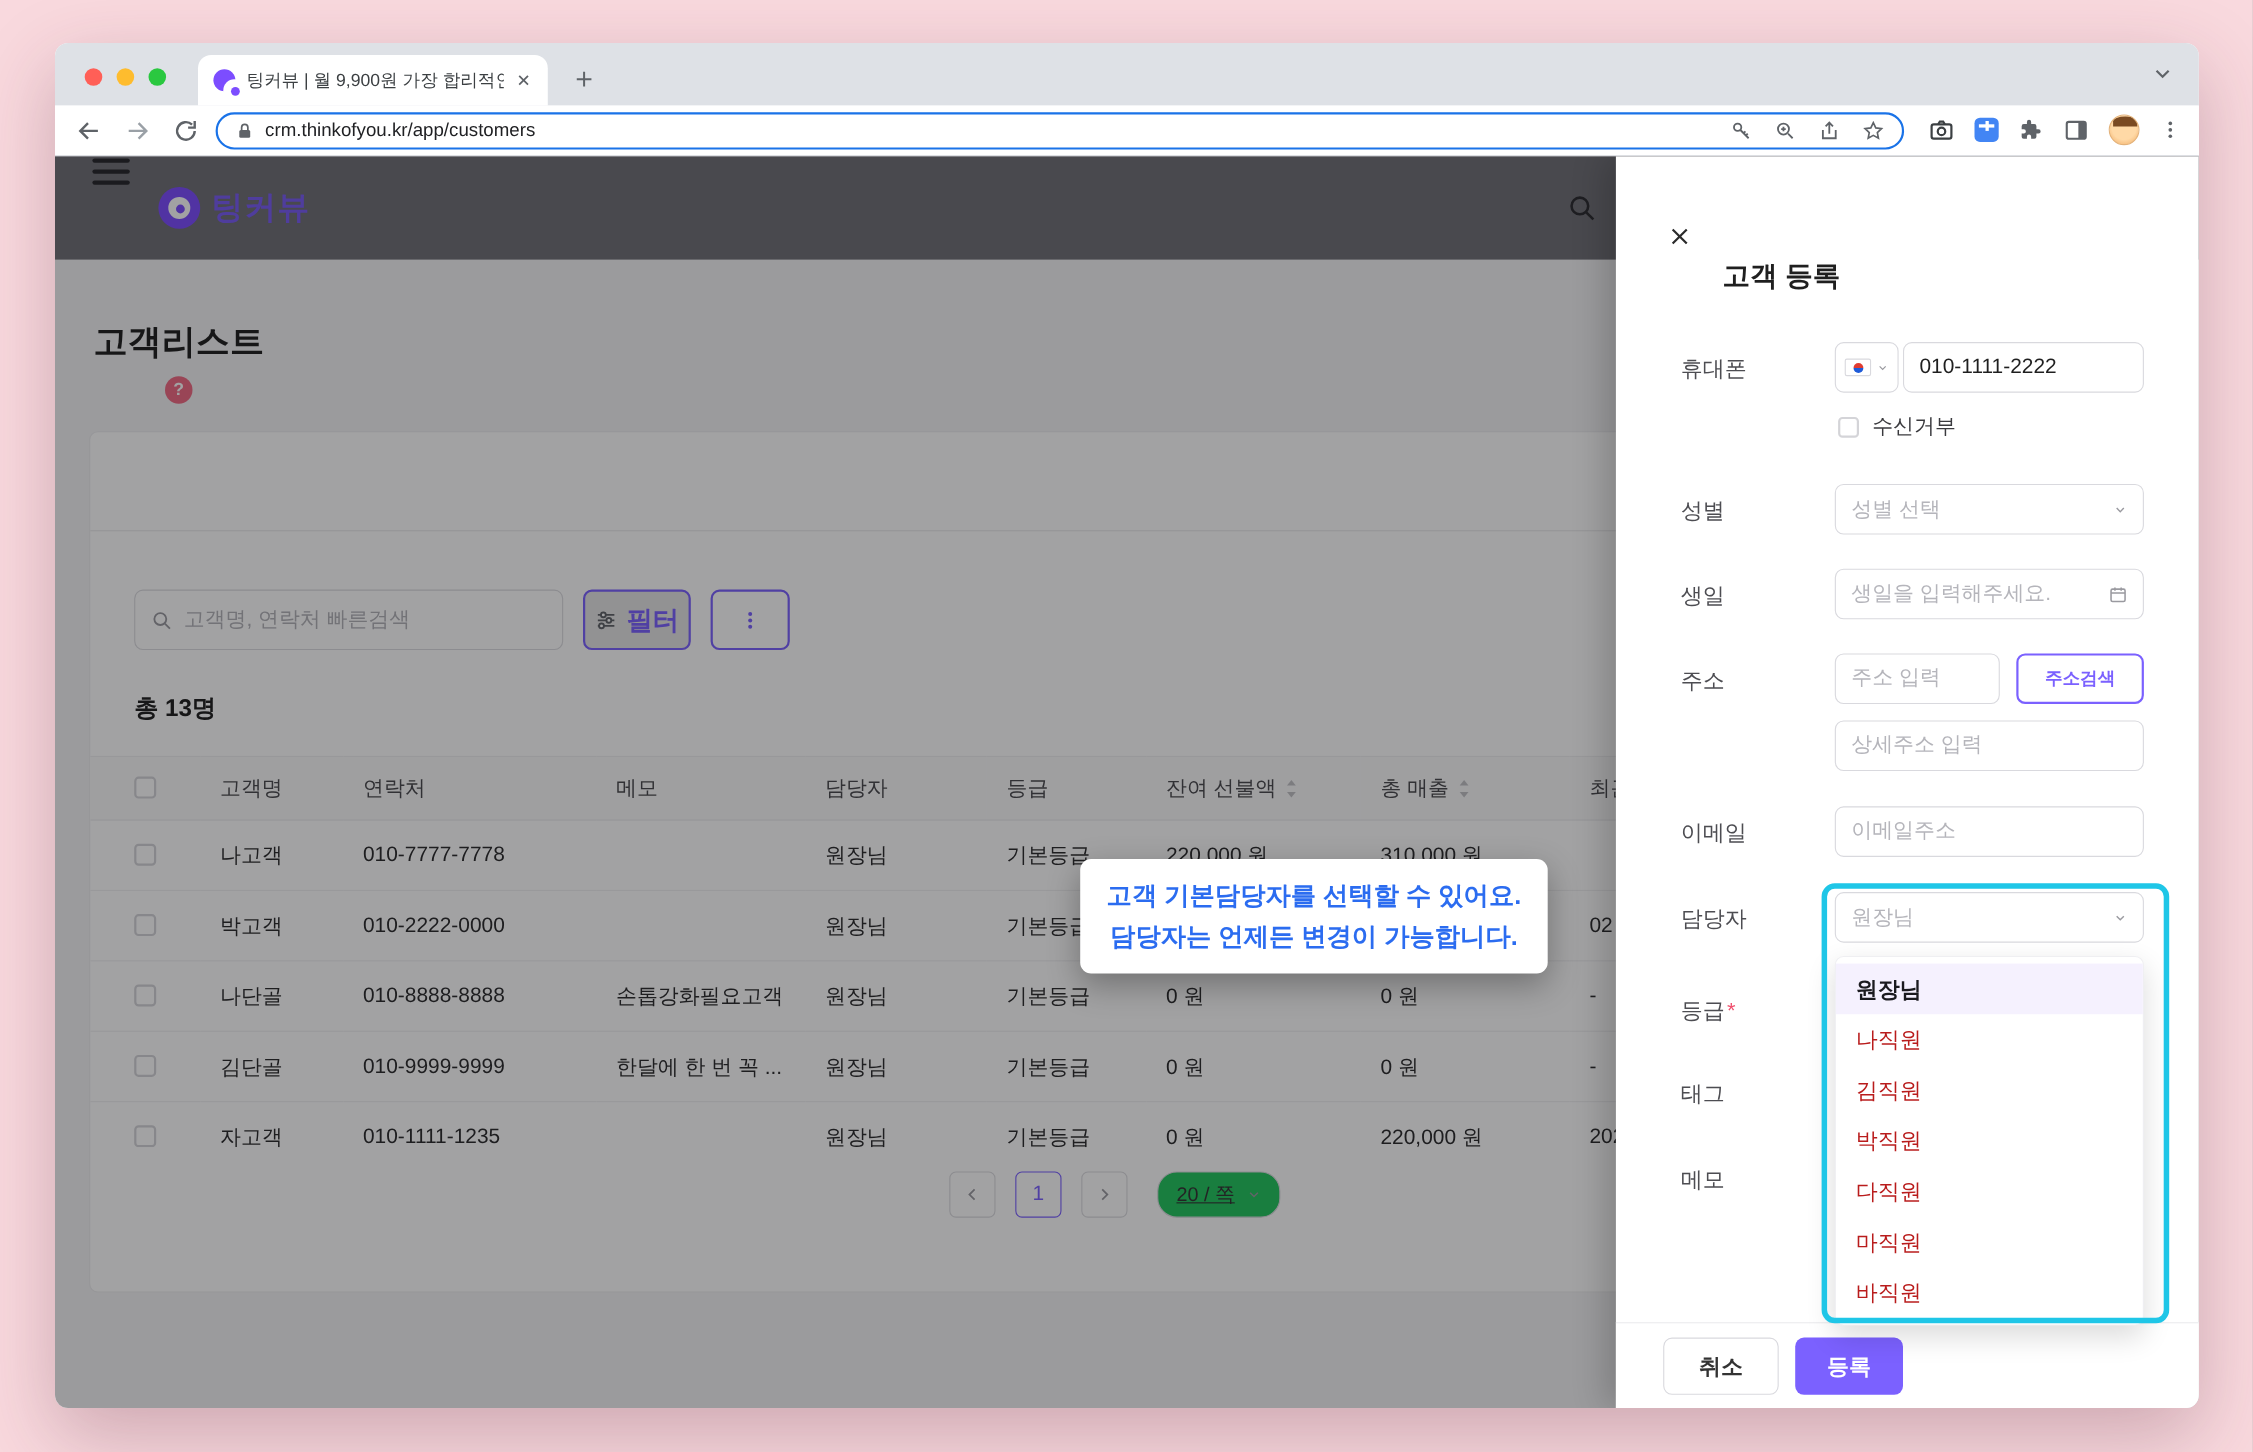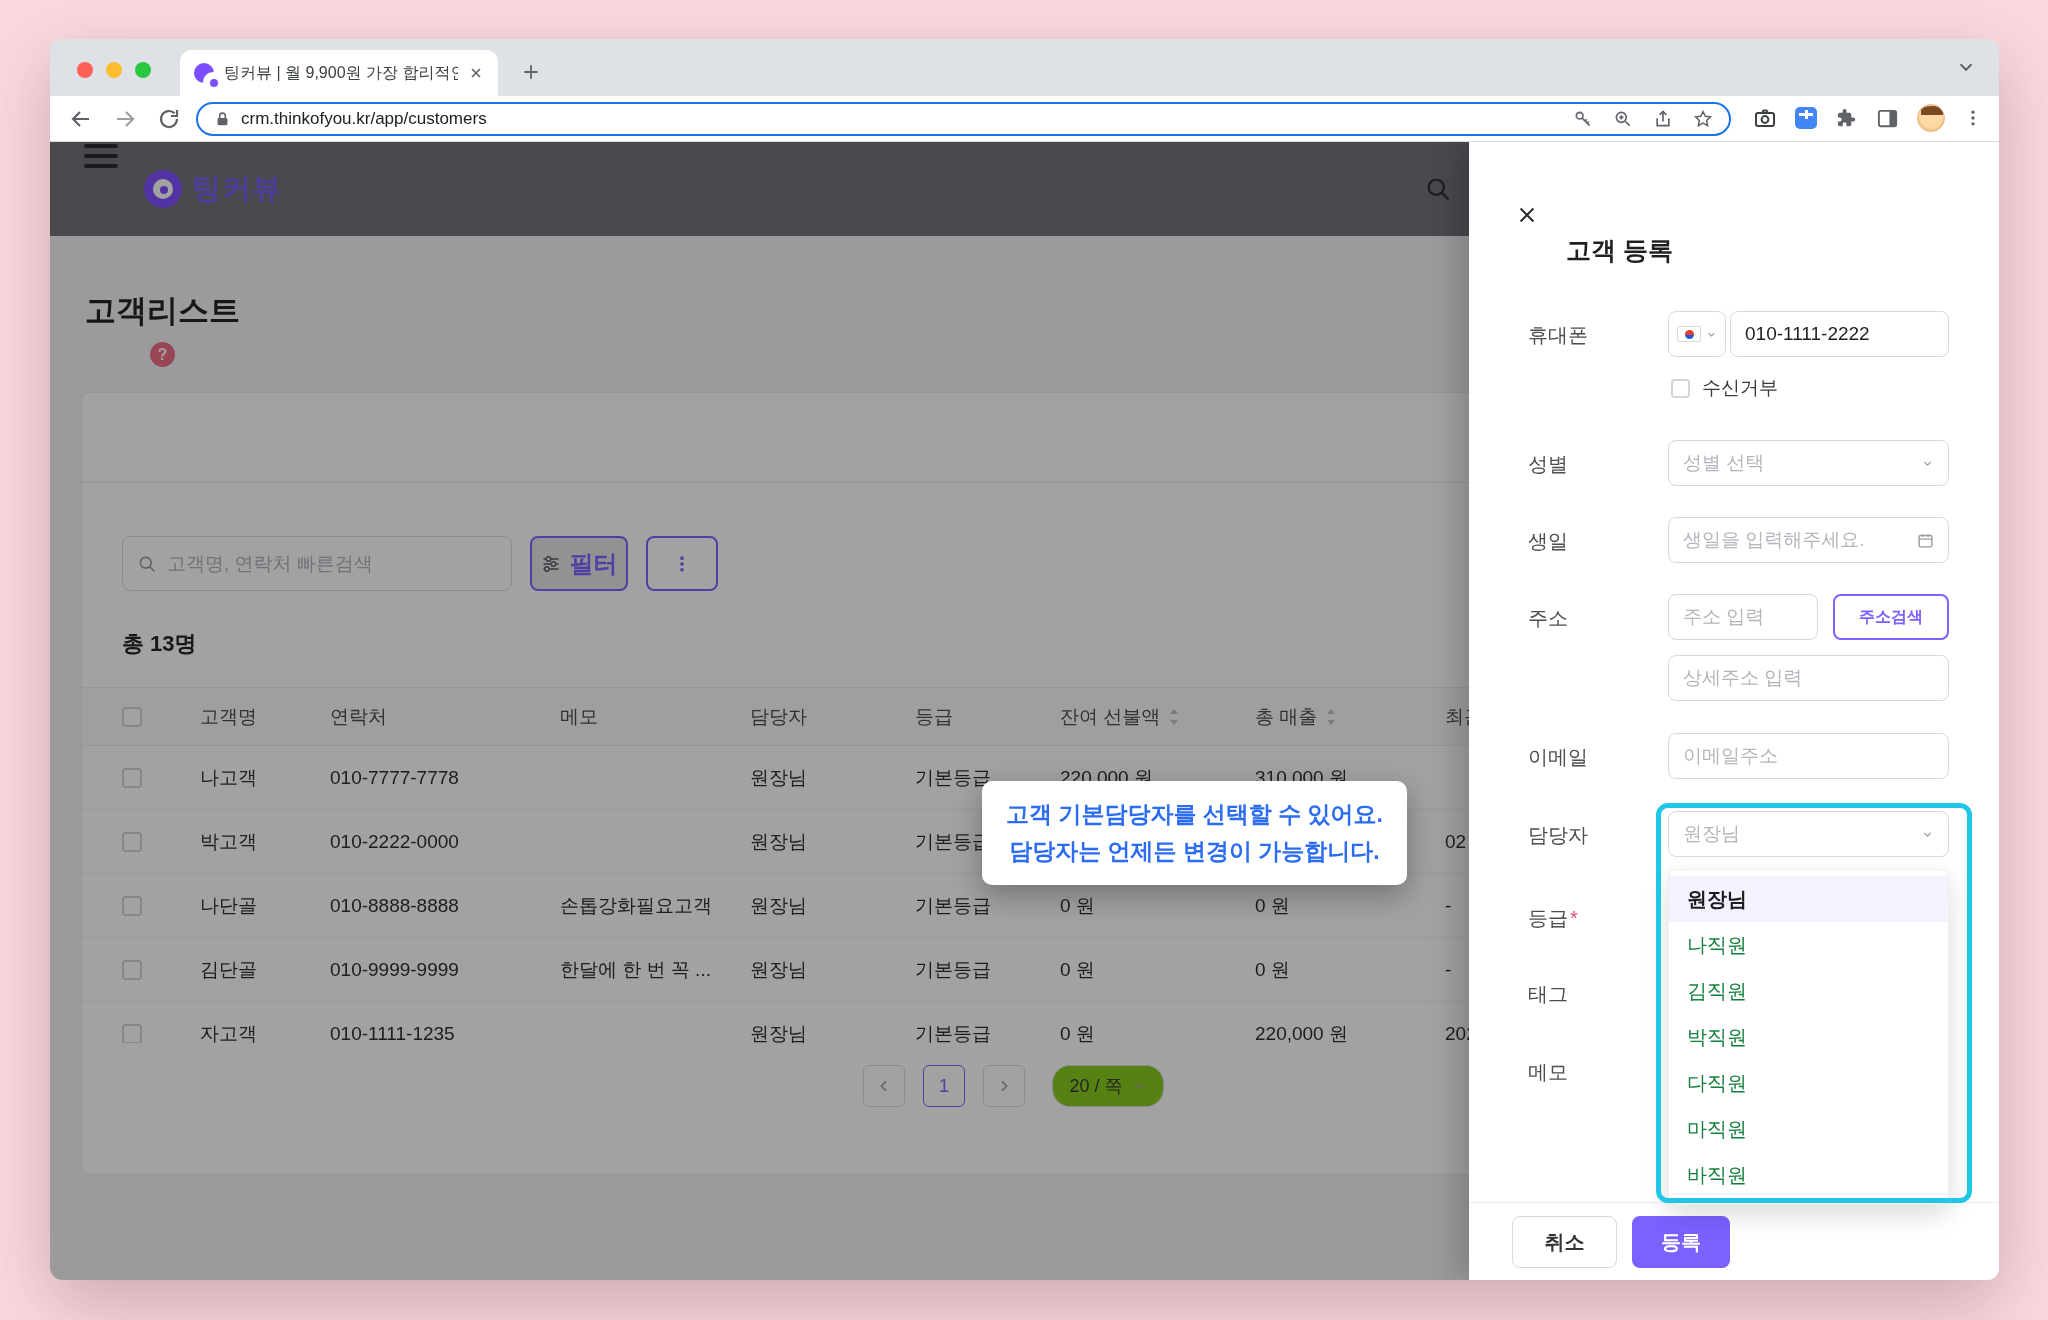--- a/index.html
+++ b/index.html
@@ -89,22 +89,22 @@
   td{ height:64px; border-bottom:1px solid #f0f0f2; font-size:19px; color:#2b2b2d; padding-left:18px; white-space:nowrap; overflow:hidden; }
   .cell-center{ text-align:center; padding-left:0; }
   .cbx{ width:20px; height:20px; border:2px solid #d4d4d8; border-radius:4px; background:#fff; display:inline-block; vertical-align:middle; }
   .sort-ic{ display:inline-block; vertical-align:middle; margin-left:8px; color:#c2c2c6; }
   .th-flex{ display:flex; align-items:center; }
 
   .pagination{ position:absolute; left:781px; top:672px; display:flex; gap:18px; align-items:center; }
   .pg-btn{ width:42px; height:42px; border:1px solid #dcdce0; border-radius:6px; background:#fff;
     display:flex; align-items:center; justify-content:center; color:#9a9aa0; }
   .pg-btn.current{ border-color:#7b61ff; color:#7b61ff; font-size:19px; }
-  .pg-size{ margin-left:9px; width:112px; height:42px; border:1px solid #dcdce0; border-radius:18px; background:#84cc16;
-    display:flex; align-items:center; justify-content:center; gap:10px; font-size:18px; color:#333; }
+  .pg-size{ margin-left:9px; width:112px; height:42px; border:1px solid #dcdce0; border-radius:18px; background:#22c55e;
+    display:flex; align-items:center; justify-content:center; gap:10px; font-size:18px; color:#333;text-decoration:underline; }
 
   .dim-overlay{ position:absolute; inset:0; background:rgba(10,10,14,0.38); z-index:50; }
 
   .tooltip{ position:absolute; left:932px; top:639px; z-index:60; background:#fff; border-radius:10px;
     box-shadow:0 10px 30px rgba(0,0,0,.30); padding:15px 24px; text-align:center; white-space:nowrap; }
   .tooltip div{ font-size:23px; font-weight:bold; color:#2b6cf0; line-height:37px; }
 
   
   .panel{ position:absolute; left:1419px; top:0; width:530px; height:1138px; background:#fff; z-index:100;
     box-shadow:-10px 0 30px rgba(0,0,0,.20); }
@@ -123,21 +123,21 @@
   .flag::before{ content:""; position:absolute; left:7px; top:3px; width:9px; height:9px; border-radius:50%;
     background:linear-gradient(#e03c31 0 50%, #1f5bd8 50% 100%); }
   .optout{ position:absolute; left:202px; display:flex; align-items:center; gap:12px; font-size:19px; color:#3a3a3e; }
   .optout .cbx{ width:19px; height:19px; }
   .addr-btn{ position:absolute; left:364px; width:116px; height:46px; border:2px solid #7b61ff; border-radius:8px;
     background:#fff; color:#7b61ff; font-size:16px; font-weight:bold; display:flex; align-items:center; justify-content:center; }
   .coach-box{ position:absolute; left:187px; top:661px; width:316px; height:400px;
     border:5px solid #1fc6e7; border-radius:12px; z-index:6; pointer-events:none; }
   .mgr-dd{ position:absolute; left:199px; top:727px; width:281px; z-index:5; background:#fff;
     border:1px solid #efeff2; border-radius:8px; box-shadow:0 10px 26px rgba(0,0,0,.14); padding:6px 0; }
-  .dd-opt{ height:46px; display:flex; align-items:center; padding:0 18px; font-size:20px; color:#15803d; }
+  .dd-opt{ height:46px; display:flex; align-items:center; padding:0 18px; font-size:20px; color:#b91c1c; }
   .dd-opt.selected{ background:#f5f1fe; font-weight:bold; color:#1b1b1f; }
   .panel-footer{ position:absolute; left:0; bottom:0; width:100%; height:78px; border-top:1px solid #ececee;
     display:flex; gap:15px; padding:13px 0 0 43px; background:#fff; }
   .btn-cancel{ width:105px; height:52px; border:1px solid #d9d9de; border-radius:8px; background:#fff;
     font-size:20px; font-weight:bold; color:#333; display:flex; align-items:center; justify-content:center; }
   .btn-submit{ width:98px; height:52px; border:none; border-radius:8px; background:#7b61ff;
     font-size:20px; font-weight:bold; color:#fff; display:flex; align-items:center; justify-content:center; }
 </style>
 </head>
 <body>

